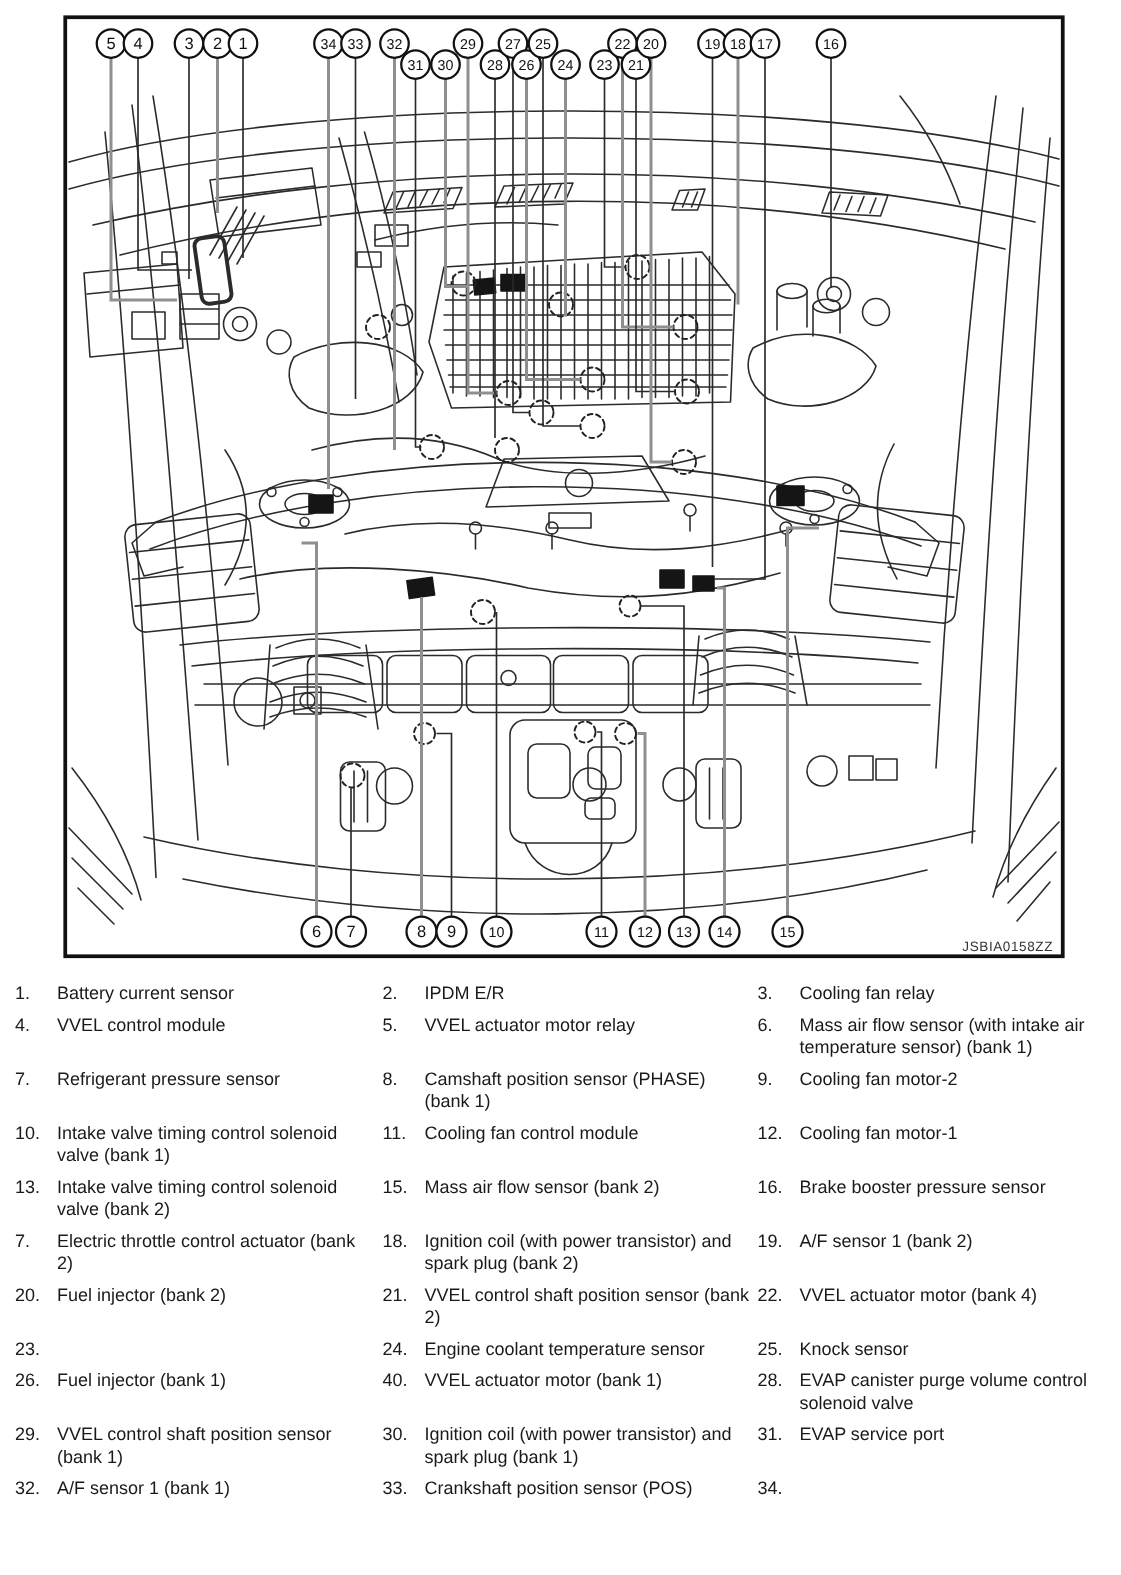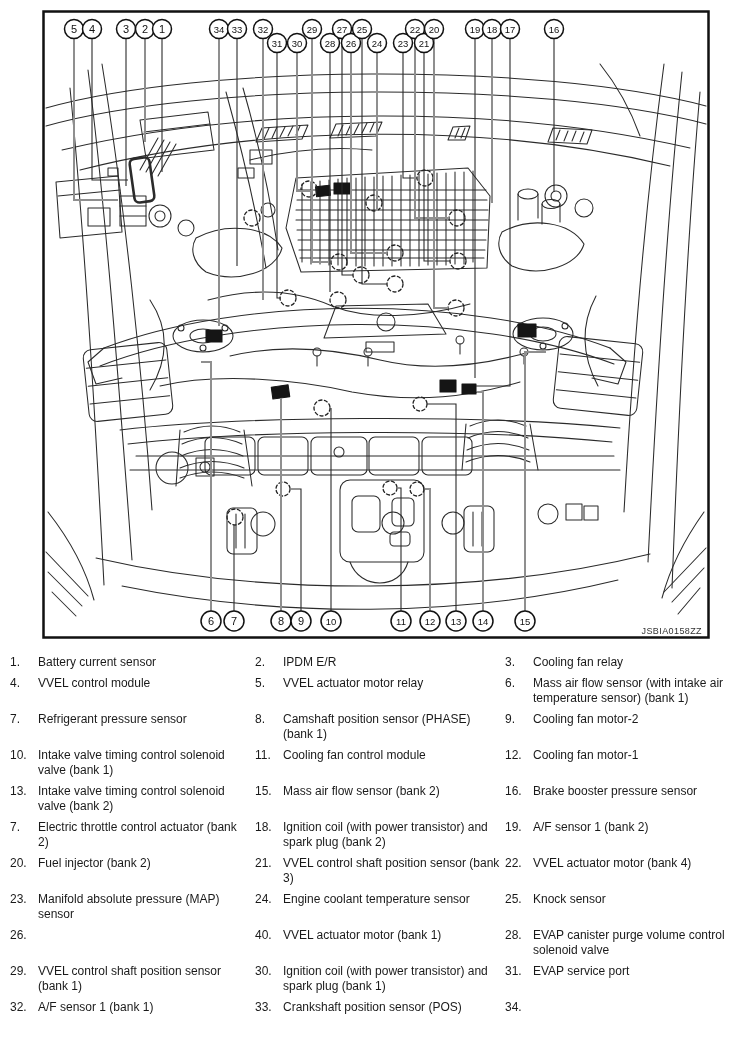--- a/index.html
+++ b/index.html
@@ -471,40 +471,40 @@
     <div class="legend-item">
       <span class="num">19.</span>
       <span class="lbl">A/F sensor 1 (bank 2)</span>
     </div>
     <div class="legend-item">
       <span class="num">20.</span>
       <span class="lbl">Fuel injector (bank 2)</span>
     </div>
     <div class="legend-item">
       <span class="num">21.</span>
-      <span class="lbl">VVEL control shaft position sensor (bank 3)</span>
+      <span class="lbl">VVEL control shaft position sensor (bank 2)</span>
     </div>
     <div class="legend-item">
       <span class="num">22.</span>
       <span class="lbl">VVEL actuator motor (bank 4)</span>
     </div>
     <div class="legend-item">
       <span class="num">23.</span>
-      <span class="lbl">Manifold absolute pressure (MAP) sensor</span>
     </div>
     <div class="legend-item">
       <span class="num">24.</span>
       <span class="lbl">Engine coolant temperature sensor</span>
     </div>
     <div class="legend-item">
       <span class="num">25.</span>
       <span class="lbl">Knock sensor</span>
     </div>
     <div class="legend-item">
       <span class="num">26.</span>
+      <span class="lbl">Fuel injector (bank 1)</span>
     </div>
     <div class="legend-item">
       <span class="num">40.</span>
       <span class="lbl">VVEL actuator motor (bank 1)</span>
     </div>
     <div class="legend-item">
       <span class="num">28.</span>
       <span class="lbl">EVAP canister purge volume control solenoid valve</span>
     </div>
     <div class="legend-item">

